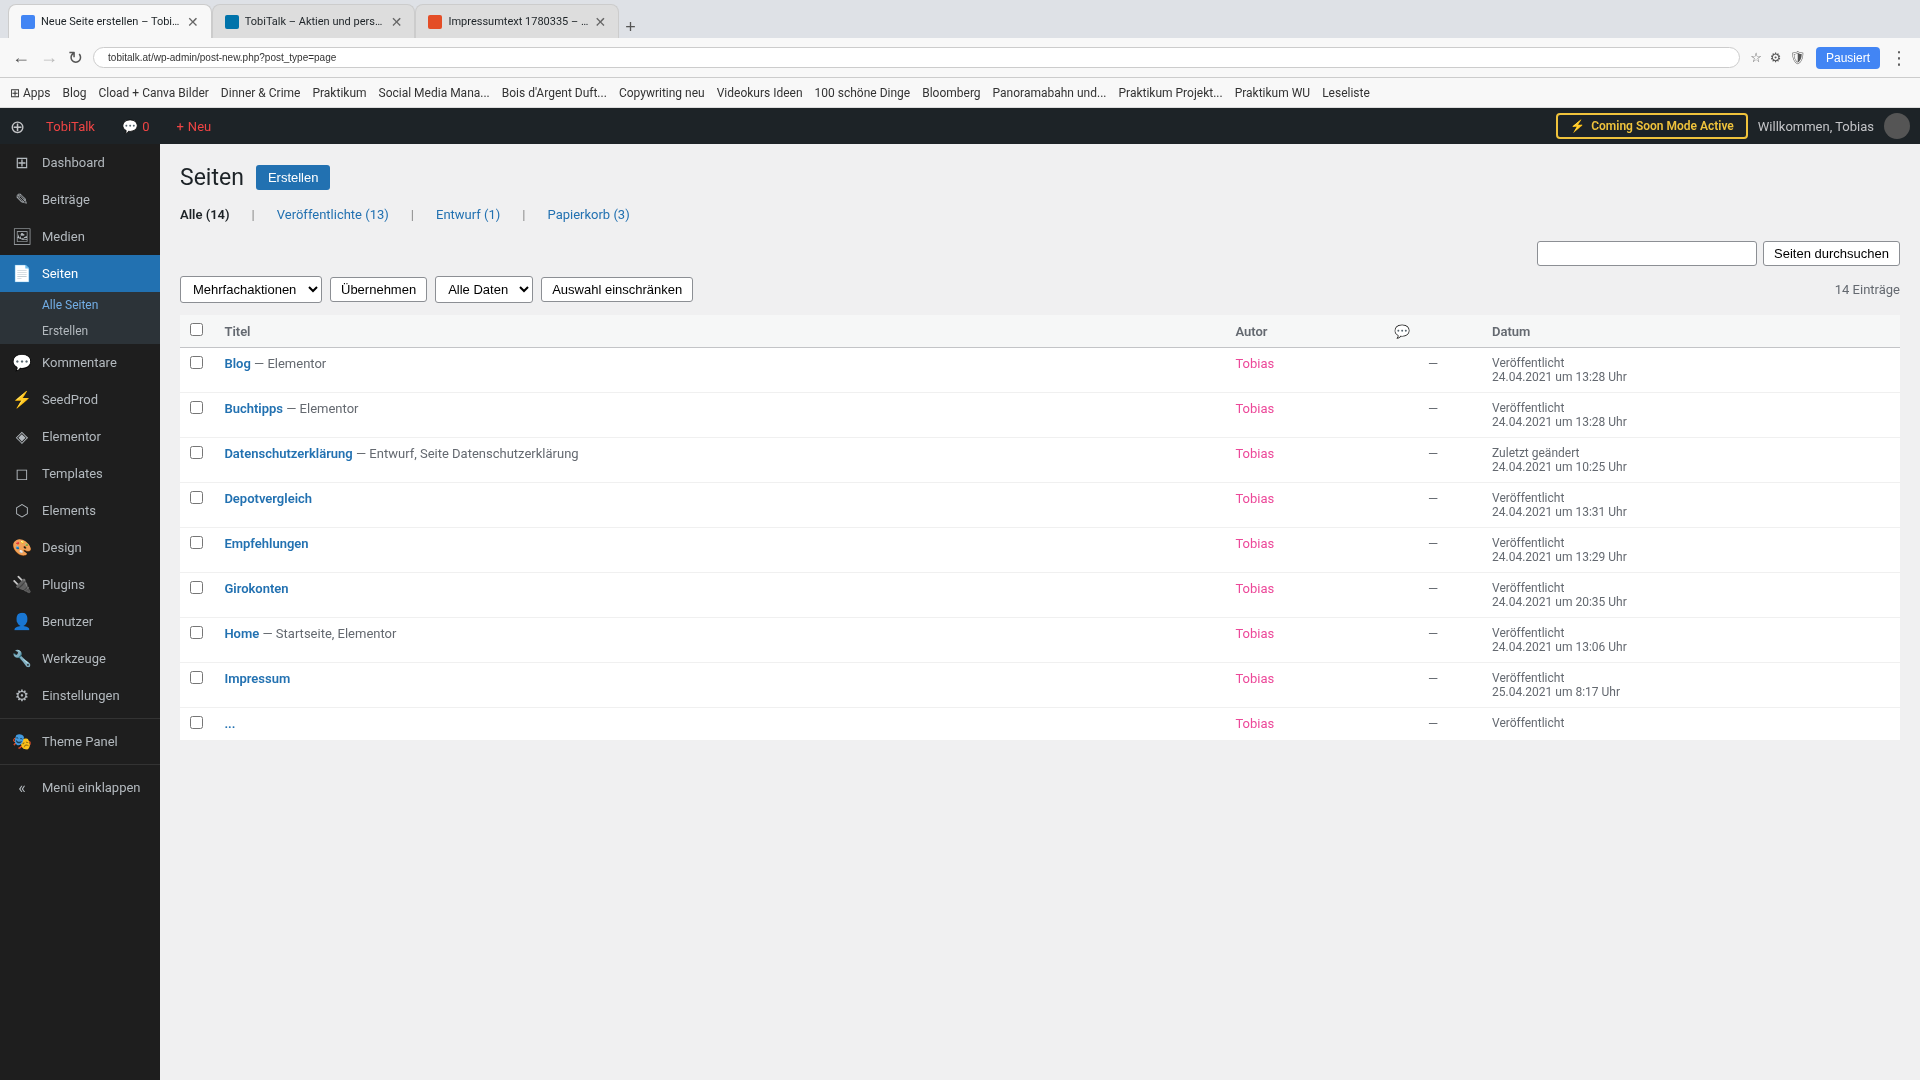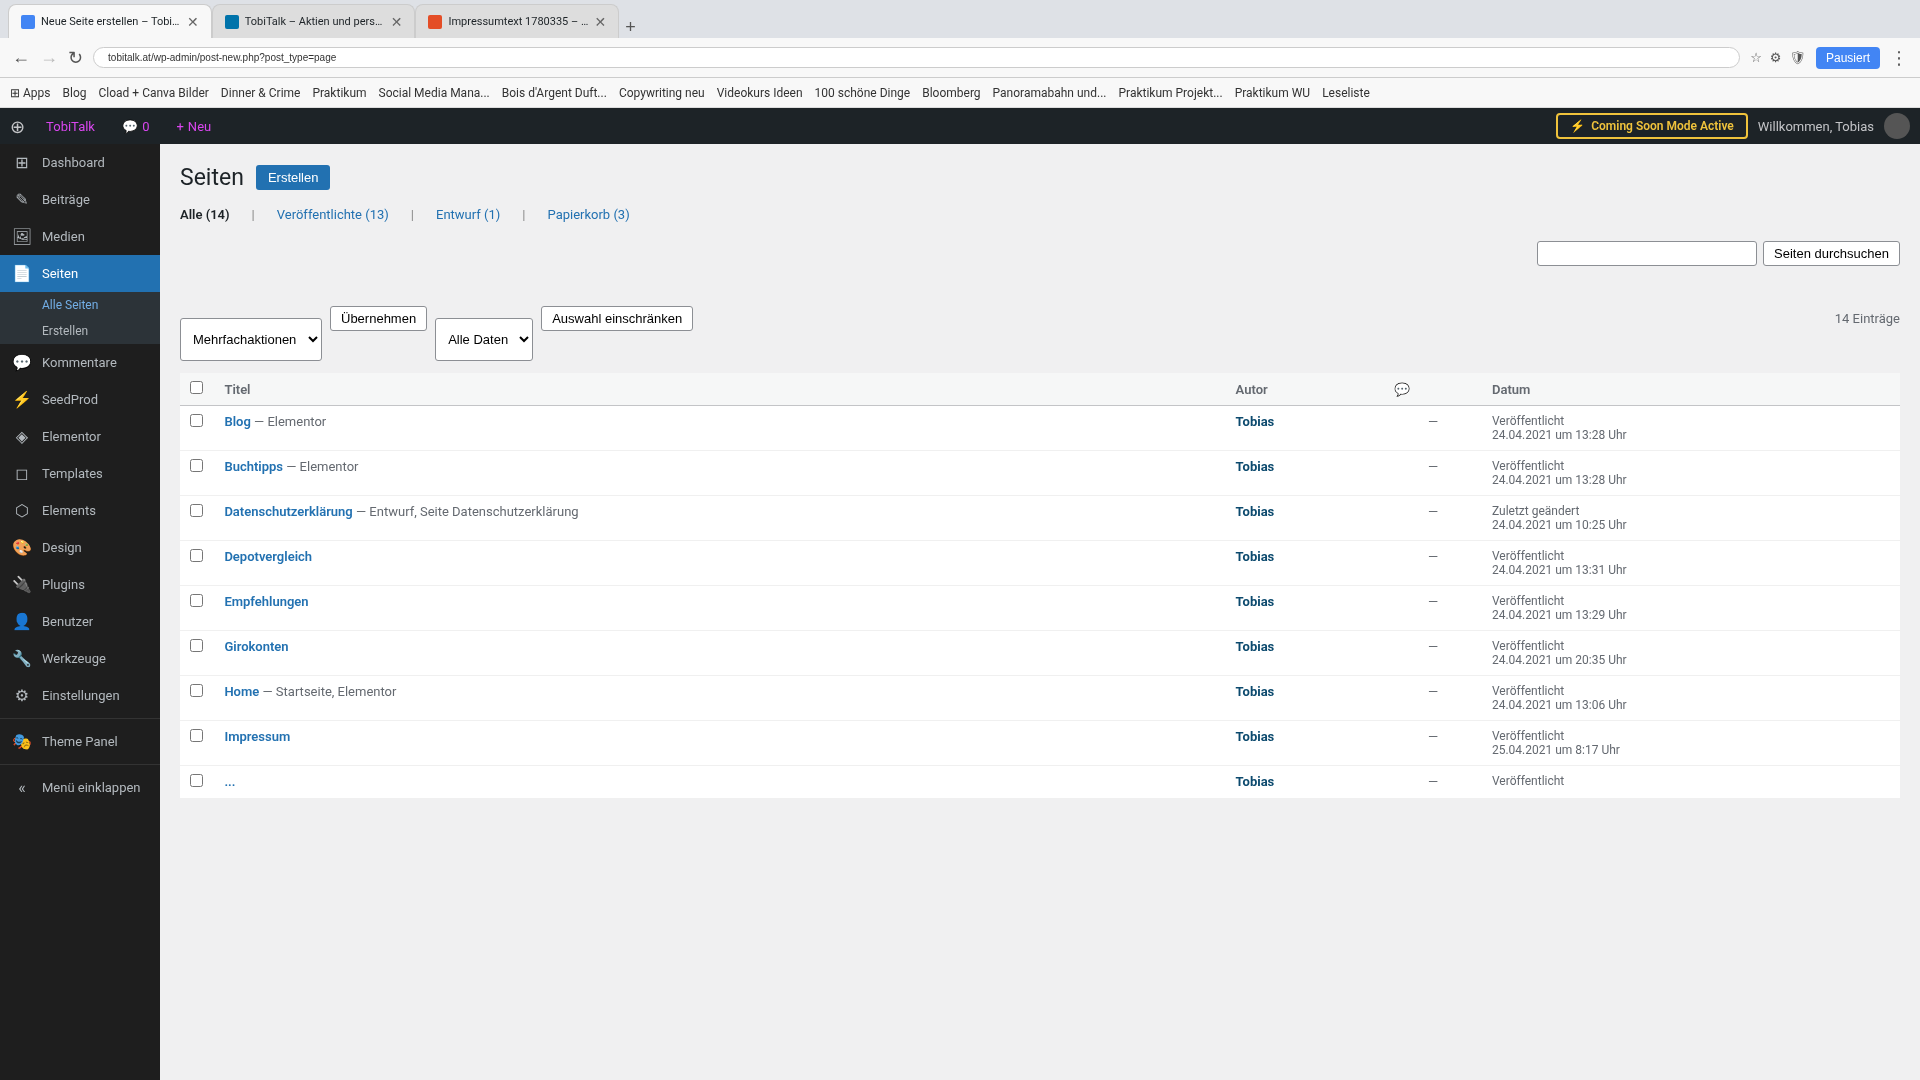--- a/index.html
+++ b/index.html
@@ -27,21 +27,21 @@
     
     .bookmarks-bar { background: #f8f8f8; height: 30px; display: flex; align-items: center; padding: 0 10px; gap: 12px; border-bottom: 1px solid #ddd; font-size: 12px; color: #333; overflow: hidden; }
     .bookmark-item { cursor: pointer; white-space: nowrap; }
 
     
     .wp-admin { display: flex; flex-direction: column; height: calc(1080px - 108px); }
 
     
     .wp-adminbar { background: #1d2327; height: 36px; display: flex; align-items: center; padding: 0 10px; gap: 15px; color: #c3c4c7; font-size: 13px; position: relative; }
     .wp-adminbar .wp-logo { color: #c3c4c7; font-size: 18px; }
-    .adminbar-item { cursor: pointer; color: #d946ef; padding: 0 6px; display: flex; align-items: flex-end; gap: 4px; }
+    .adminbar-item { cursor: pointer; color: #ef4444; padding: 0 6px; display: flex; align-items: flex-end; gap: 4px; }
     .adminbar-right { margin-left: auto; display: flex; align-items: center; gap: 10px; }
     .coming-soon-badge { background: #1d2327; border: 2px solid #f0c33c; color: #f0c33c; padding: 4px 12px; border-radius: 4px; font-size: 12px; font-weight: 600; display: flex; align-items: center; gap: 6px; }
     .welcome-text { color: #c3c4c7; font-size: 13px; }
 
     
     .wp-content { display: flex; flex: 1; }
 
     
     .wp-sidebar { width: 160px; background: #1e1e1e; color: #b3b9be; flex-shrink: 0; overflow-y: auto; }
     .sidebar-menu { list-style: none; }
@@ -61,35 +61,35 @@
     .btn-primary { background: #2271b1; color: #fff; border: none; padding: 5px 12px; border-radius: 3px; cursor: pointer; font-size: 13px; }
 
     
     .filter-tabs { display: flex; align-items: flex-start; gap: 22px; margin-bottom: 19px; font-size: 13px; }
     .filter-tab { color: #2271b1; cursor: pointer; text-decoration: none; }
     .filter-tab.active { color: #1d2327; font-weight: 600; cursor: default; }
     .filter-sep { color: #888; }
 
     
     .table-toolbar { display: flex; align-items: center; gap: 8px; margin-bottom: 12px; }
-    .select-dropdown { padding: 12px 8px; border: 1px solid #8c8f94; border-radius: 3px; font-size: 13px; background: #fff; margin-top: 42px; }
+    .select-dropdown { padding: 4px 8px; border: 1px solid #8c8f94; border-radius: 3px; font-size: 13px; background: #fff; }
     .btn-secondary { background: #fff; border: 1px solid #8c8f94; padding: 4px 10px; border-radius: 3px; font-size: 13px; cursor: pointer; }
     .toolbar-right { margin-left: auto; font-size: 13px; color: #646970; }
 
     
     .pages-table { width: 100%; border-collapse: collapse; background: #fff; }
     .pages-table th { background: #f6f7f7; border-bottom: 1px solid #c3c4c7; padding: 8px 10px; text-align: left; font-size: 13px; color: #646970; font-weight: 600; }
     .pages-table td { padding: 8px 10px; border-bottom: 1px solid #f0f0f0; vertical-align: top; font-size: 13px; }
     .page-link { color: #2271b1; cursor: pointer; text-decoration: none; font-weight: 600; }
     .page-meta { color: #646970; font-weight: 400; }
     .date-cell { color: #646970; }
     .date-status { display: block; font-size: 12px; }
     .dash-cell { color: #646970; }
     .checkbox-col { width: 2%; }
-    .author-col { color: #0c4a6e; font-weight: bold; }
+    .author-col { color: #ec4899; }
     .comments-col { text-align: center; }
   </style>
 </head>
 <body>
 
 <div class="browser-chrome">
   <div class="browser-tabs">
 
     <div class="browser-tab active">
       <div class="tab-favicon" style="background:#4285f4;"></div>

